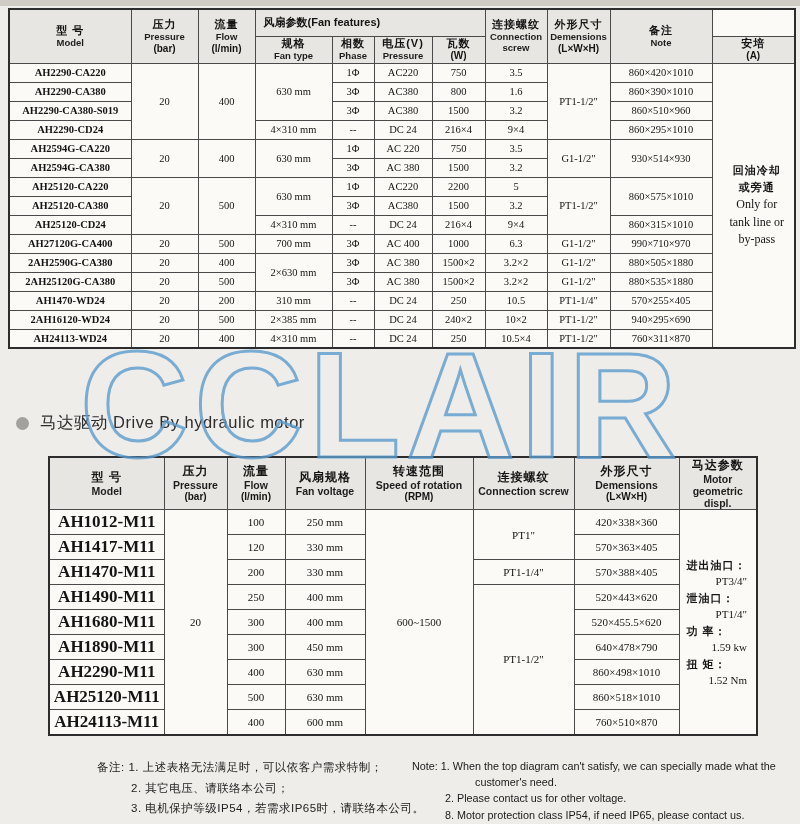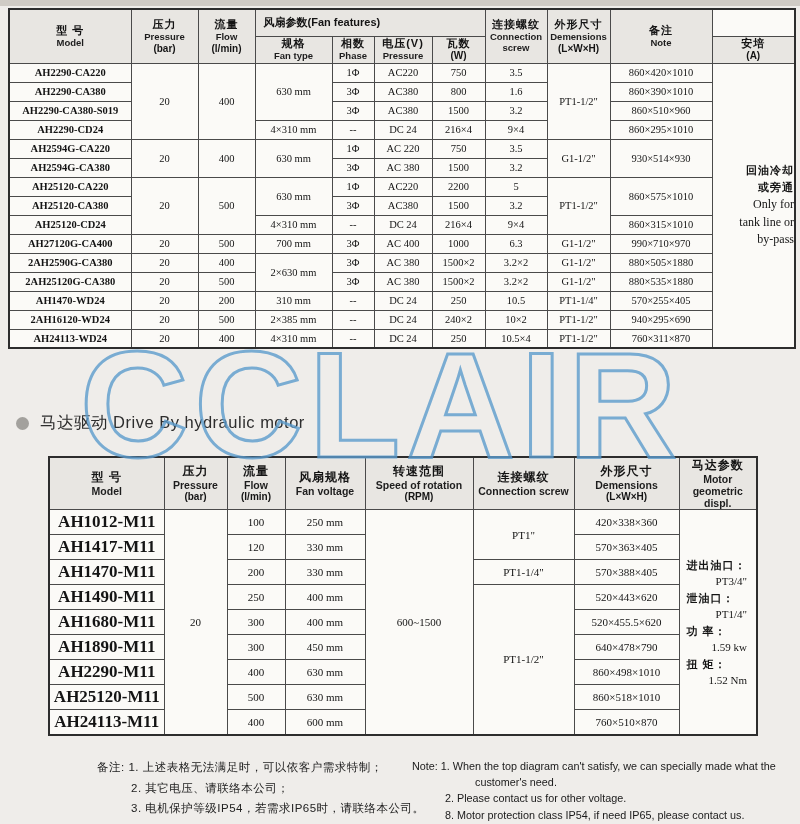--- a/index.html
+++ b/index.html
@@ -41,21 +41,21 @@
   .h-paren{font-weight:bold;font-size:10px;line-height:1.2;}
   #t2 .h-zh{font-size:12px;}
   #t2 .h-en{font-size:10.5px;}
   th.group{text-align:left;}
   th.group .h-zh{padding-left:8px;font-size:11px;letter-spacing:0;}
   .spec-table td{font-family:"Liberation Serif",serif;font-size:10.5px;}
   #t2 td{font-size:11px;}
   td.model{font-weight:bold;}
   #t2 td.model{font-size:17px;}
   
-  #t1 td.lines-cell{text-align:right;padding-left:7px;}
+  #t1 td.lines-cell{text-align:center;padding-left:7px;}
   #t1 .lines-cell .zh-line{font-family:"Liberation Sans",sans-serif;font-weight:bold;font-size:11px;line-height:1.55;letter-spacing:1px;}
   #t1 .lines-cell .txt-en{font-family:"Liberation Serif",serif;font-size:12px;line-height:1.45;}
   #t2 td.lines-cell{padding:0 7px;}
   #t2 .lines-cell .lbl{text-align:left;font-family:"Liberation Sans",sans-serif;font-weight:bold;font-size:11px;line-height:1.65;letter-spacing:1px;}
   #t2 .lines-cell .txt-en{text-align:right;font-family:"Liberation Serif",serif;font-size:11px;line-height:1.35;padding-right:2px;}
   
   .watermark{
     position:absolute;left:80px;top:330px;
     font-family:Liberation Sans, sans-serif;
     font-weight:bold;font-size:150px;line-height:1;

